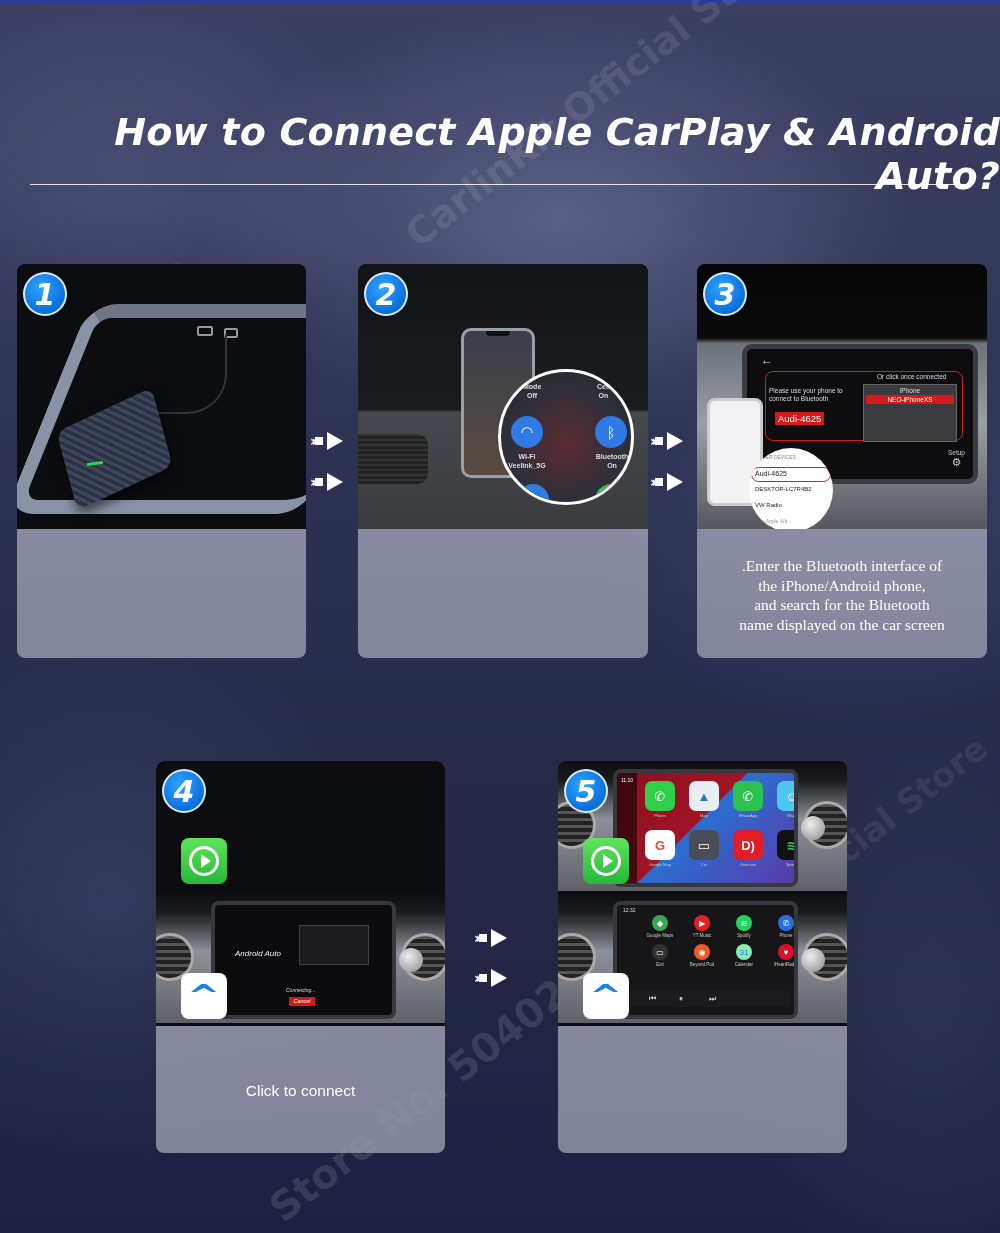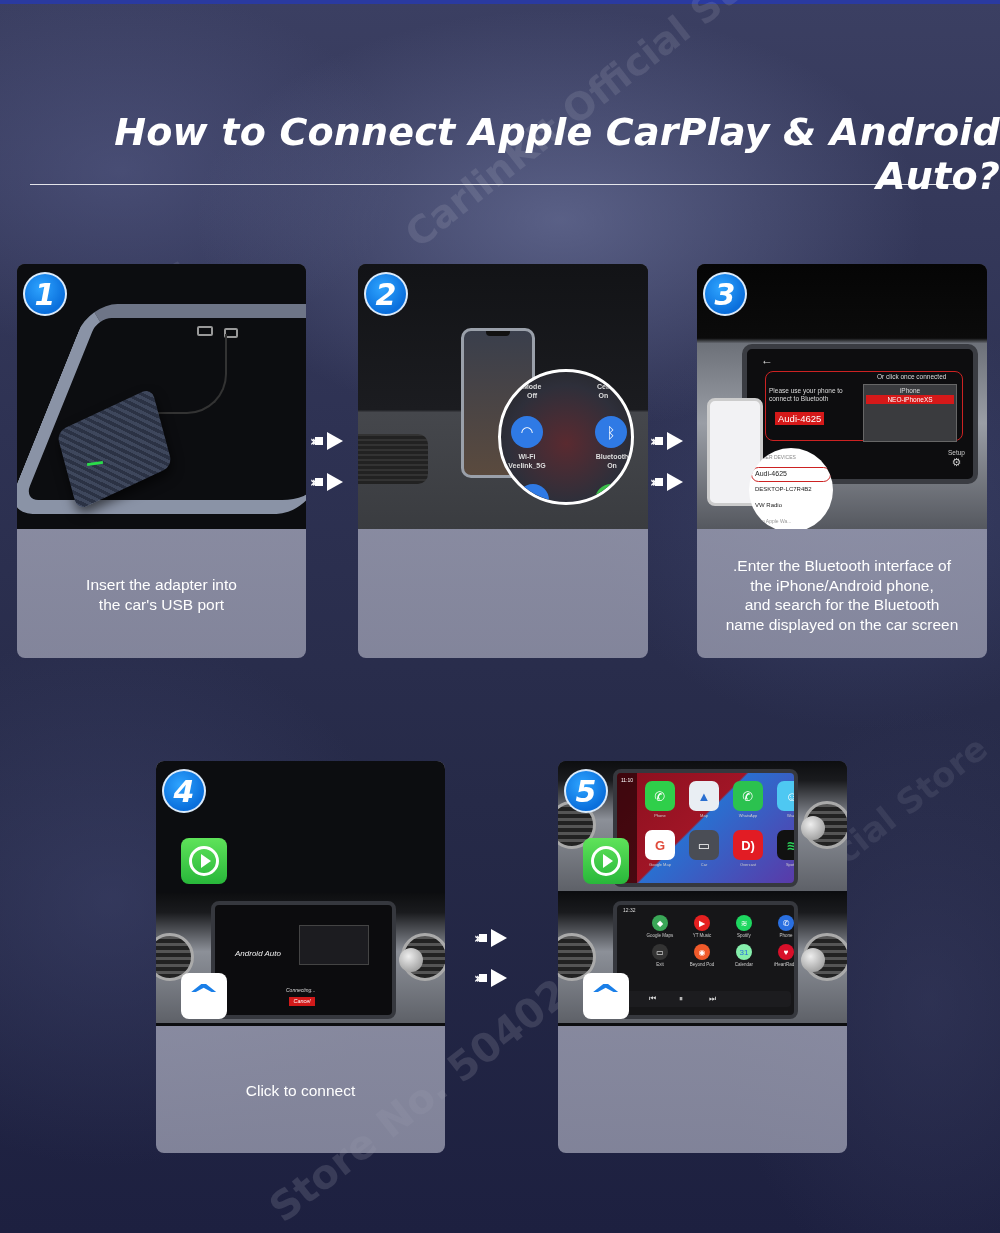--- a/index.html
+++ b/index.html
@@ -145,22 +145,20 @@
     <div class="console">
       <div class="rim"></div>
       <div class="usb"></div>
       <div class="usb2"></div>
       <div class="cable"></div>
       <div class="adapter"></div>
       <div class="led"></div>
     </div>
     <div class="badge">1</div>
   </div>
-  <div class="caption" style="top:311px;">Insert the adapter into
-the car's USB port</div>
 </div>
 
 <div class="arrows" style="left:310px; top:432px;">
   <span class="chev">›››</span>
     <span class="shaft"></span>
     <span class="head"></span>
 </div>
 <div class="arrows" style="left:310px; top:473px;">
   <span class="chev">›››</span>
     <span class="shaft"></span>
@@ -231,21 +229,21 @@
         <div class="row" style="top:6px; font-size:5px; color:#888;">OTHER DEVICES</div>
         <div class="ring"></div>
         <div class="row" style="top:22px;">Audi-4625</div>
         <div class="row" style="top:38px; font-size:6px;">DESKTOP-LC7R4B2</div>
         <div class="row" style="top:54px; font-size:6px;">VW Radio</div>
         <div class="row" style="top:70px; font-size:5px; color:#999;">...an Apple Wa...</div>
       </div>
     </div>
     <div class="badge">3</div>
   </div>
-  <div class="caption" style="top:292px;">.Enter the Bluetooth interface of
+  <div class="caption" style="top:292px;font-family:Liberation Serif, serif;">.Enter the Bluetooth interface of
 the iPhone/Android phone,
 and search for the Bluetooth
 name displayed on the car screen</div>
 </div>
 
 <div class="card" style="left:156px; top:761px; width:289px; height:392px;">
   <div class="photo" style="height:265px; background:#0c0d10;">
     <div class="dash45" style="top:132px;font-style:italic;">
       <div class="vent" style="left:-10px; top:40px;"></div>
       <div class="vent" style="left:245px; top:40px;"></div>

